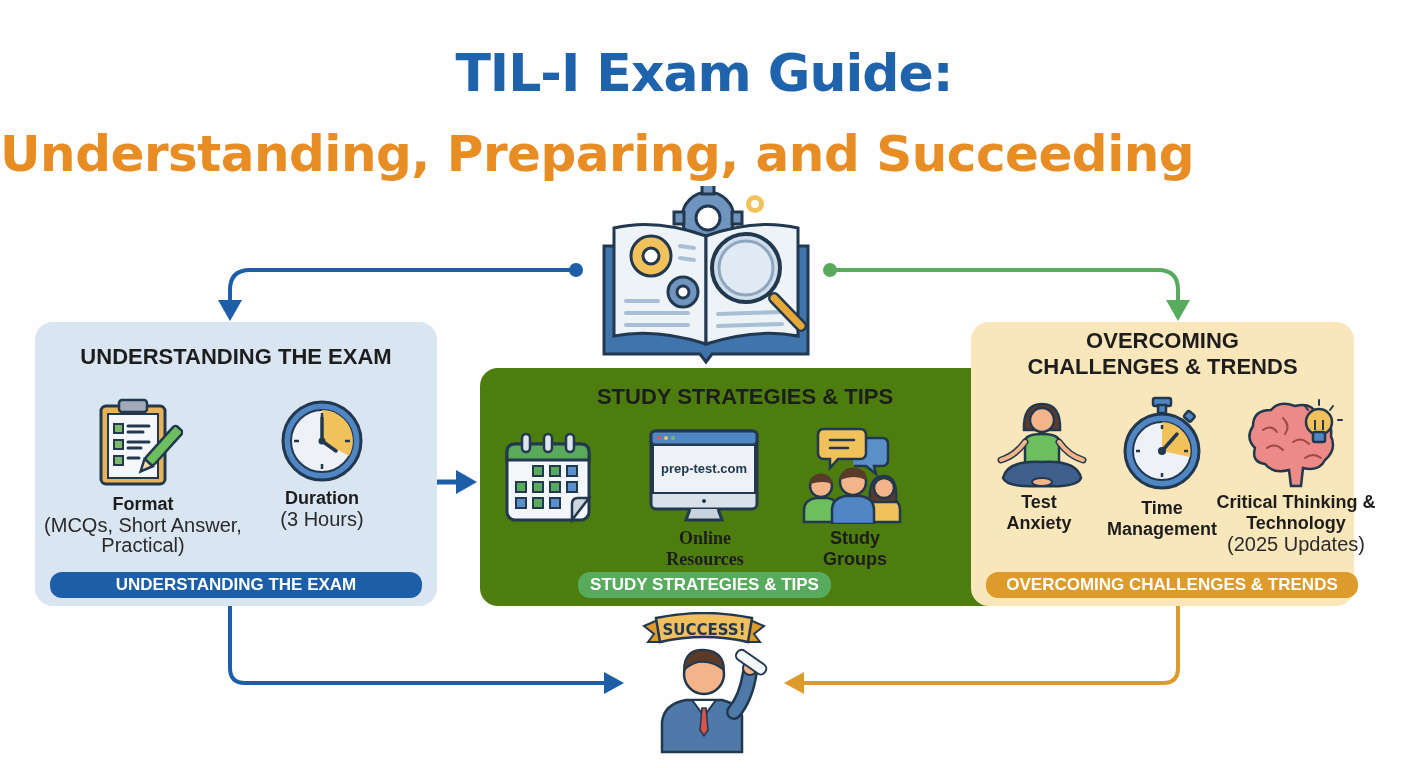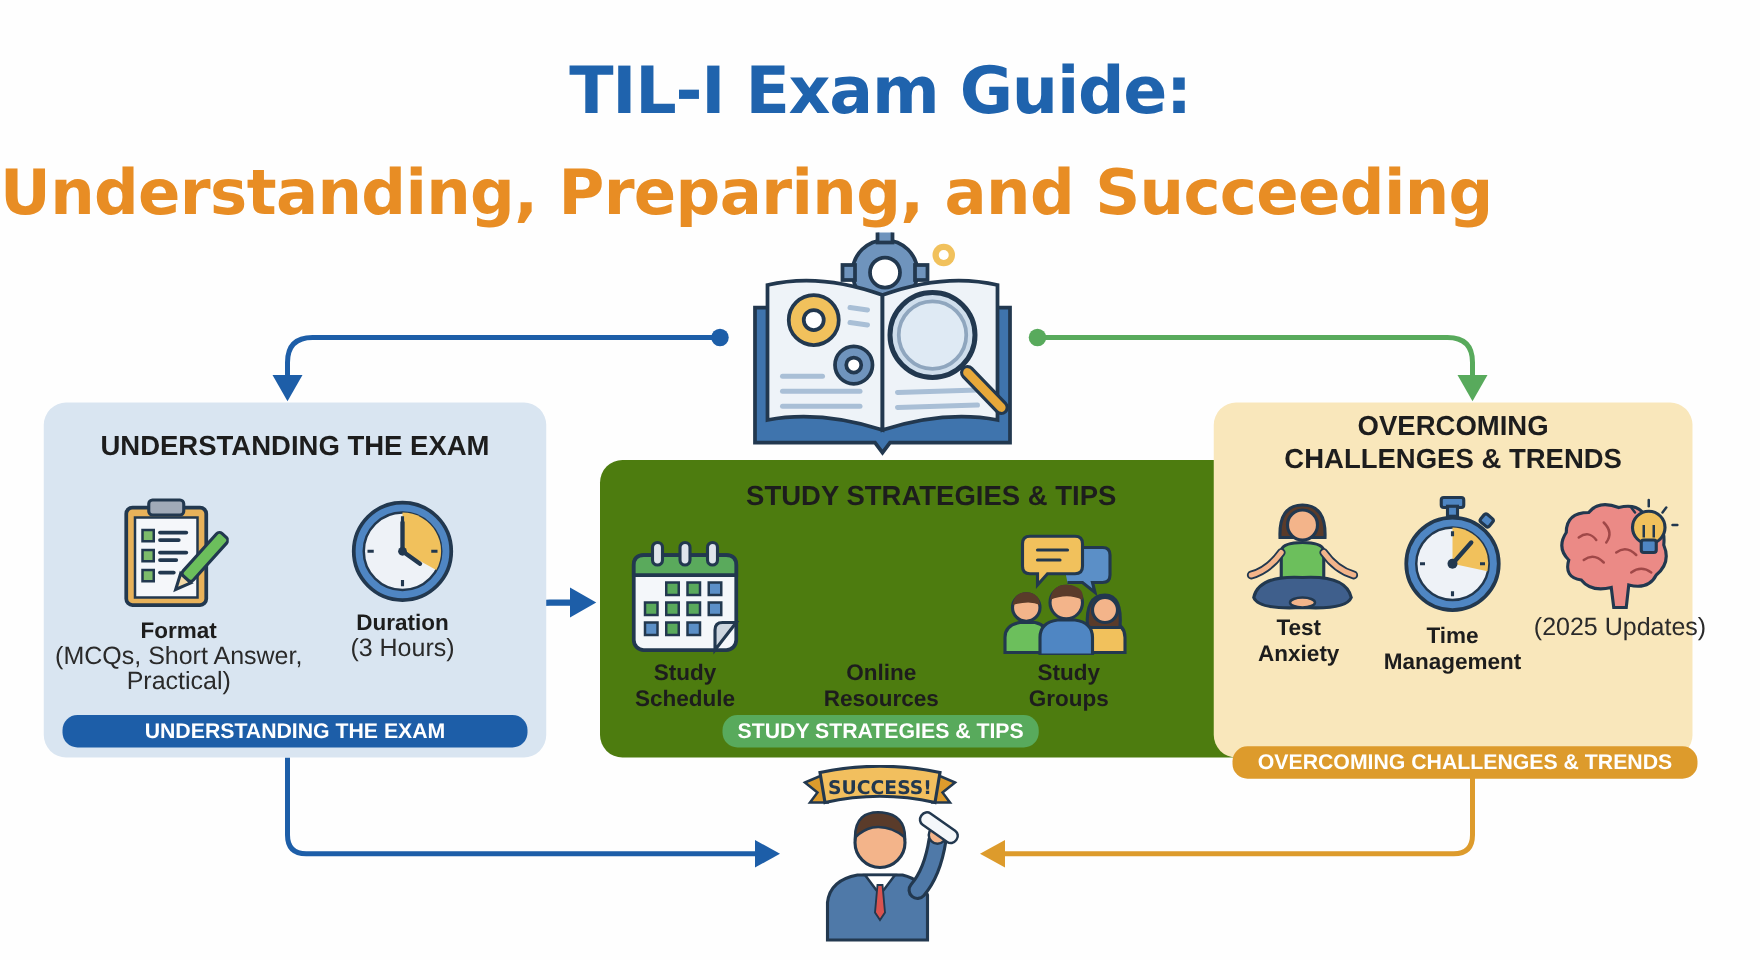--- a/index.html
+++ b/index.html
@@ -21,21 +21,21 @@
   .card-title { position: absolute; left: 0; width: 100%; text-align: center; font-weight: bold;
     font-size: 22px; line-height: 26px; color: #1d1d1d; }
   .card-blue .card-title { top: 22px; }
   .card-green .card-title { top: 16px; }
   .card-yellow .card-title { top: 6px; }
 
   .pill { position: absolute; border-radius: 12px; color: #fff; font-weight: bold;
     font-size: 17px; line-height: 26px; height: 26px; text-align: center; }
   .pill-blue { left: 15px; top: 250px; width: 372px; background: #1d5ea8; }
   .pill-green { left: 98px; top: 204px; width: 253px; background: #58aa5c; }
-  .pill-yellow { left: 15px; top: 250px; width: 372px; background: #dd9b2c; margin-top: 25px; }
+  .pill-yellow { left: 15px; top: 250px; width: 372px; background: #dd9b2c; }
 
   .item { position: absolute; text-align: center; }
   .item-label { font-weight: bold; font-size: 18px; line-height: 21px; color: #1d1d1d; text-align: center; }
   .item-sub { font-size: 20px; line-height: 20px; color: #2a2a2a; }
 
   .icon { position: absolute; }
   svg { display: block; }
 
   .center-icon { position: absolute; left: 596px; top: 186px; width: 220px; height: 180px; }
   .success { position: absolute; left: 634px; top: 612px; width: 140px; height: 142px; }
@@ -199,25 +199,35 @@
           <rect x="29" y="52" width="10" height="10" fill="#5aaa5c"></rect>
           <rect x="46" y="52" width="10" height="10" fill="#5aaa5c"></rect>
           <rect x="63" y="52" width="10" height="10" fill="#5b8fc7"></rect>
         <rect x="12" y="68" width="10" height="10" fill="#5b8fc7"></rect>
           <rect x="29" y="68" width="10" height="10" fill="#5aaa5c"></rect>
           <rect x="46" y="68" width="10" height="10" fill="#5b8fc7"></rect>
       </g>
       <path d="M85 68 L68 90 L68 74 Q68 68 74 68 Z" fill="#cdd6df" stroke="#22384f" stroke-width="2.5"></path>
     </svg>
   </div>
-  <div class="item" style="left:8px;top:160px;width:120px;">
-    <div class="item-label">Study Schedule</div>
-  </div>
-
-  <div class="item" style="left:160px;top:160px;width:130px;">
+
+  <div class="icon" style="left:168px;top:60px;">
+    <svg width="112" height="96" viewBox="0 0 112 96">
+      <rect x="3" y="3" width="106" height="78" rx="5" fill="#d9e1ea" stroke="#22384f" stroke-width="3"></rect>
+      <rect x="3" y="3" width="106" height="14" rx="4" fill="#4f86c3" stroke="#22384f" stroke-width="3"></rect>
+      <circle cx="11" cy="10" r="2" fill="#e25a4a"></circle>
+        <circle cx="18" cy="10" r="2" fill="#f1c15c"></circle>
+        <circle cx="25" cy="10" r="2" fill="#7dbb6b"></circle>
+      <rect x="5" y="17" width="102" height="48" fill="#eef2f7" stroke="#22384f" stroke-width="2"></rect>
+      <circle cx="56" cy="73" r="2" fill="#22384f"></circle>
+      <path d="M42 81 L38 92 L74 92 L70 81" fill="#c9d3de" stroke="#22384f" stroke-width="3"></path>
+      <text x="56" y="45" text-anchor="middle" font-family="Liberation Sans, sans-serif" font-weight="bold" font-size="13" fill="#22384f">prep-test.com</text>
+    </svg>
+  </div>
+  <div class="item" style="left:160px;top:160px;width:130px;font-family:Liberation Serif, serif;">
     <div class="item-label">Online Resources</div>
   </div>
 
   <div class="icon" style="left:322px;top:58px;">
     <svg width="102" height="98" viewBox="0 0 102 98">
       <path d="M46 12 L80 12 Q86 12 86 18 L86 34 Q86 40 80 40 L72 40 L74 48 L64 40 L52 40" fill="#5b8fc7" stroke="#22384f" stroke-width="2.5"></path>
       <path d="M22 3 L58 3 Q64 3 64 9 L64 27 Q64 33 58 33 L36 33 L28 42 L28 33 L22 33 Q16 33 16 27 L16 9 Q16 3 22 3 Z" fill="#f1c15c" stroke="#22384f" stroke-width="2.5"></path>
       <g stroke="#22384f" stroke-width="2.5" stroke-linecap="round">
           <line x1="28" y1="14" x2="52" y2="14"></line>
           <line x1="28" y1="22" x2="46" y2="22"></line>
@@ -303,20 +313,21 @@
           <line x1="62" y1="8" x2="65" y2="12"></line>
           <line x1="90" y1="8" x2="87" y2="12"></line>
           <line x1="95" y1="22" x2="99" y2="22"></line>
         </g>
       <circle cx="76" cy="24" r="13" fill="#f1c15c" stroke="#22384f" stroke-width="2.5"></circle>
       <rect x="70" y="34" width="12" height="10" rx="2" fill="#4f86c3" stroke="#22384f" stroke-width="2.5"></rect>
       <path d="M72 22 L72 32 M80 22 L80 32" stroke="#22384f" stroke-width="2"></path>
     </svg>
   </div>
   <div class="item" style="left:240px;top:170px;width:170px;">
+    <div class="item-label">Critical Thinking &amp; Technology</div>
     <div class="item-sub">(2025 Updates)</div>
   </div>
 
   <div class="pill pill-yellow">OVERCOMING CHALLENGES &amp; TRENDS</div>
 </div>
 
 <div class="success">
   <svg width="140" height="142" viewBox="0 0 140 142">
 
     <path d="M10 14 L24 8 L28 30 L14 30 L20 22 Z" fill="#dd9b2c" stroke="#22384f" stroke-width="2"></path>

